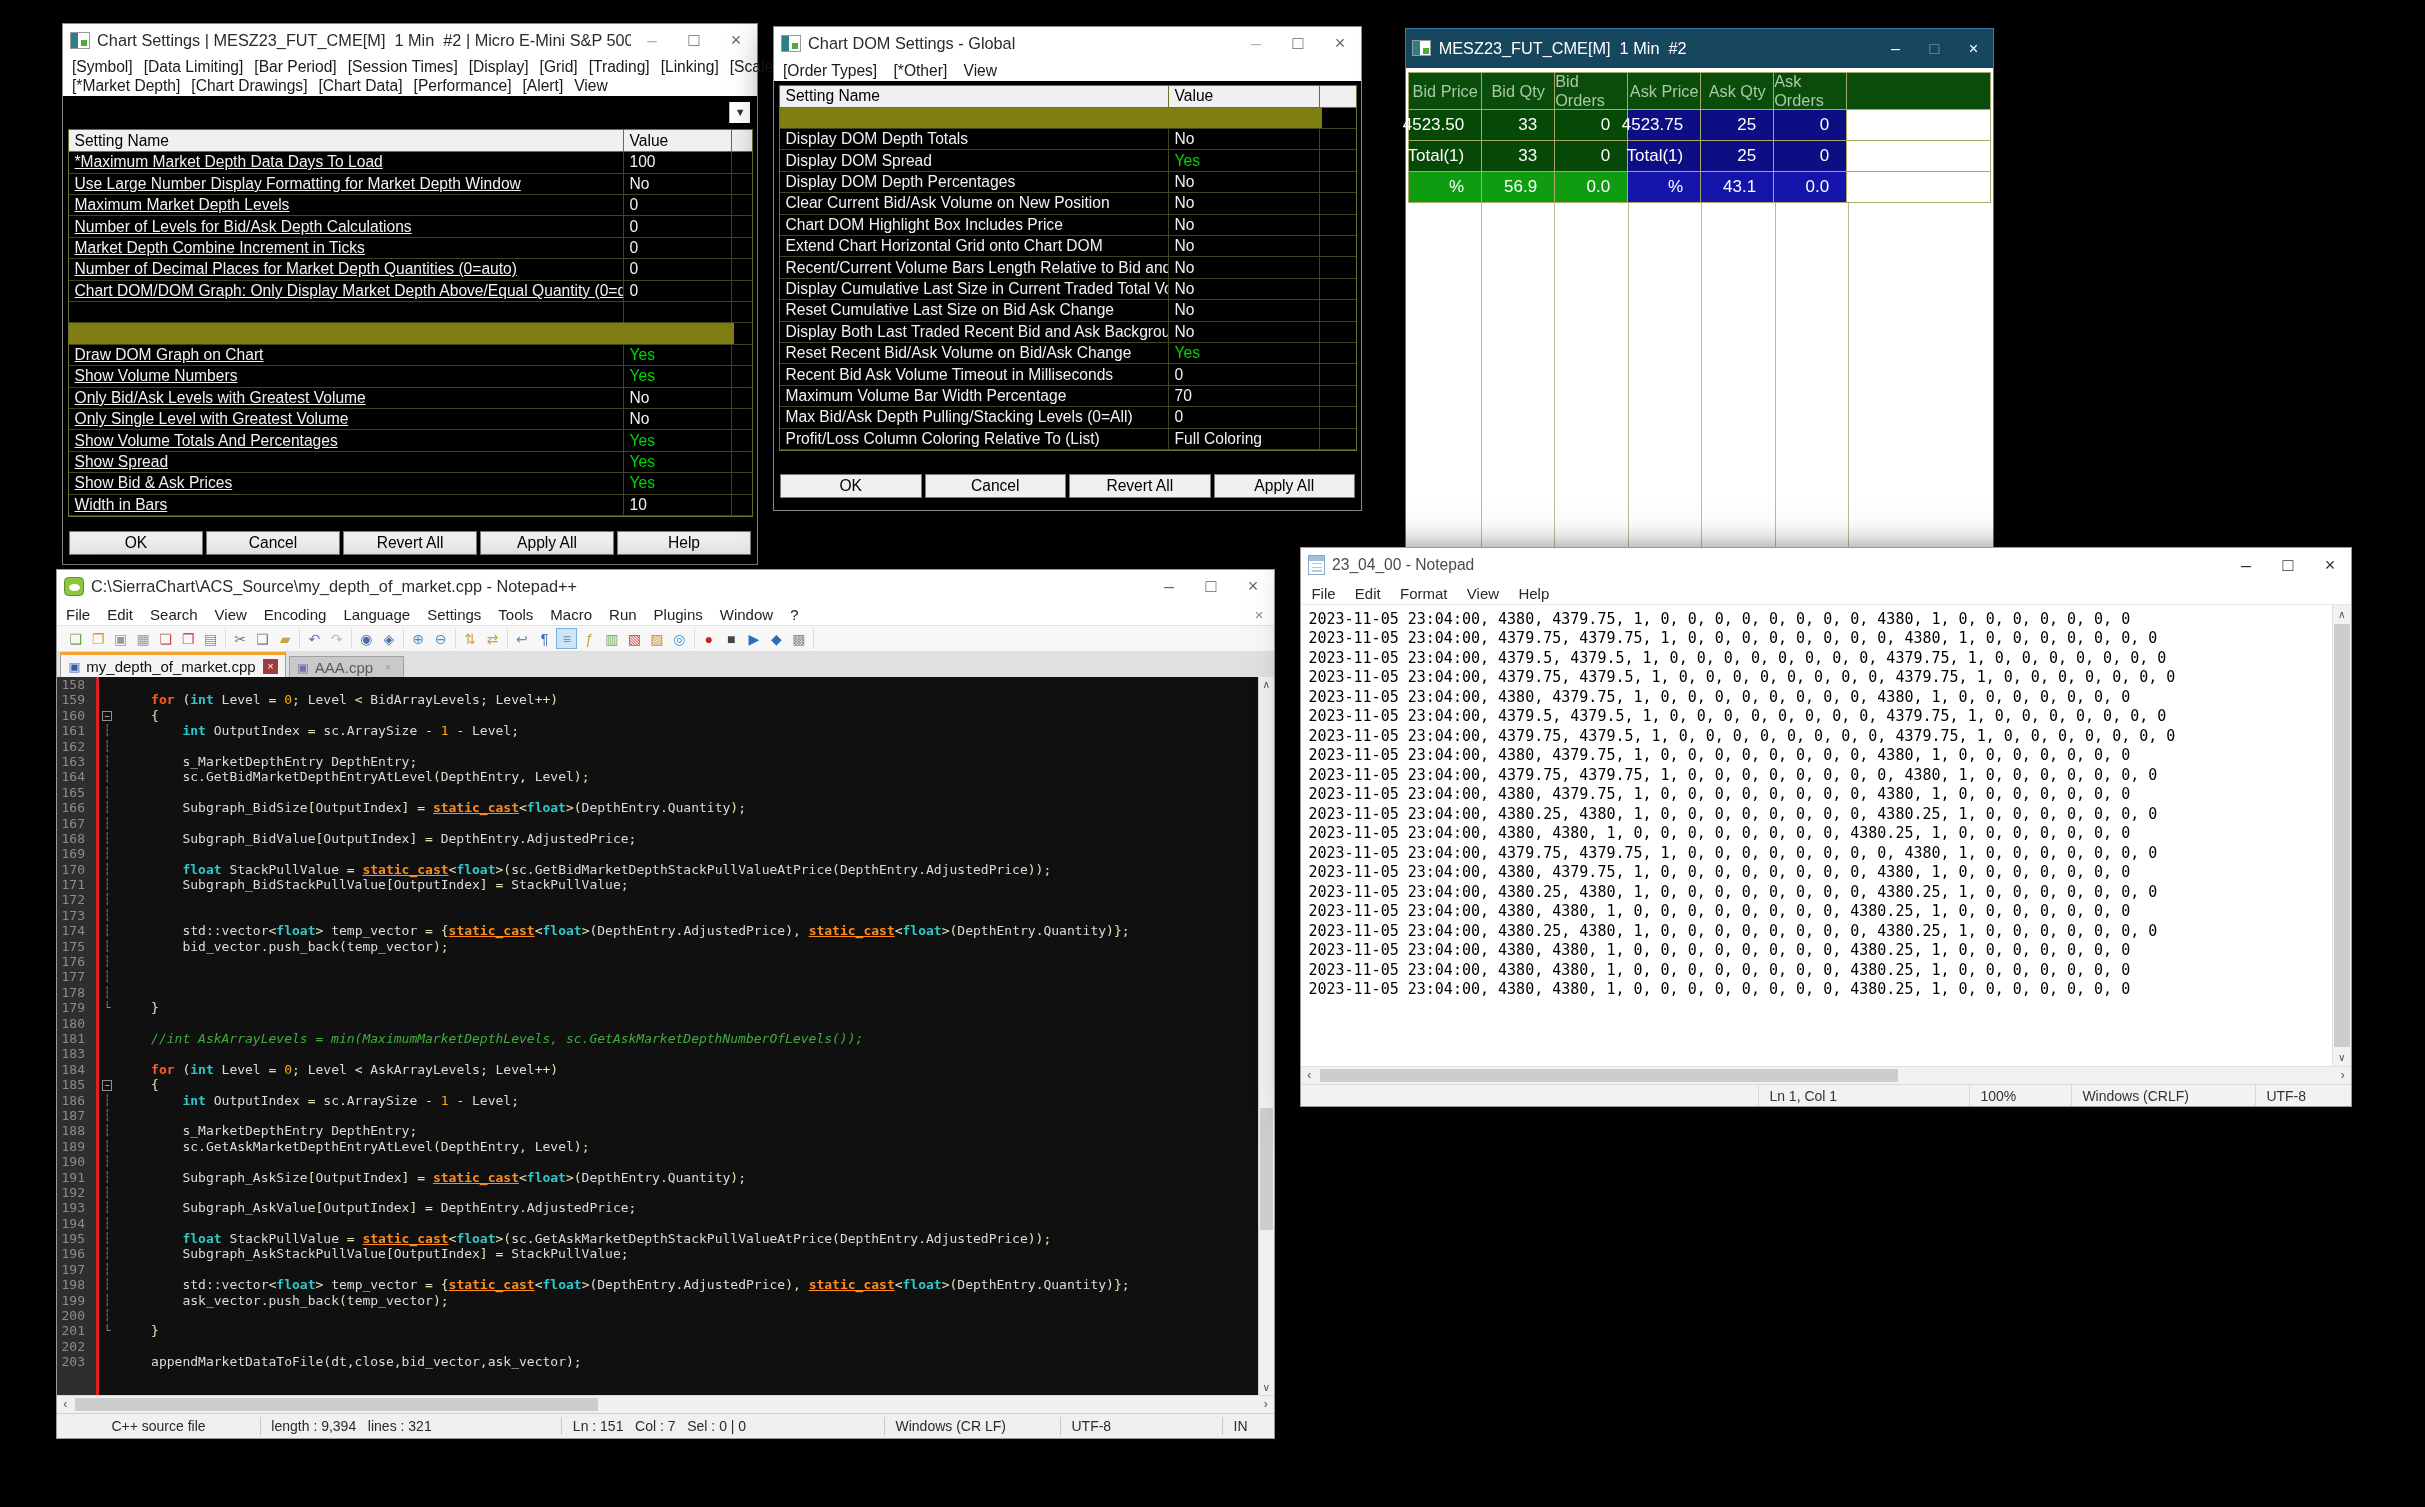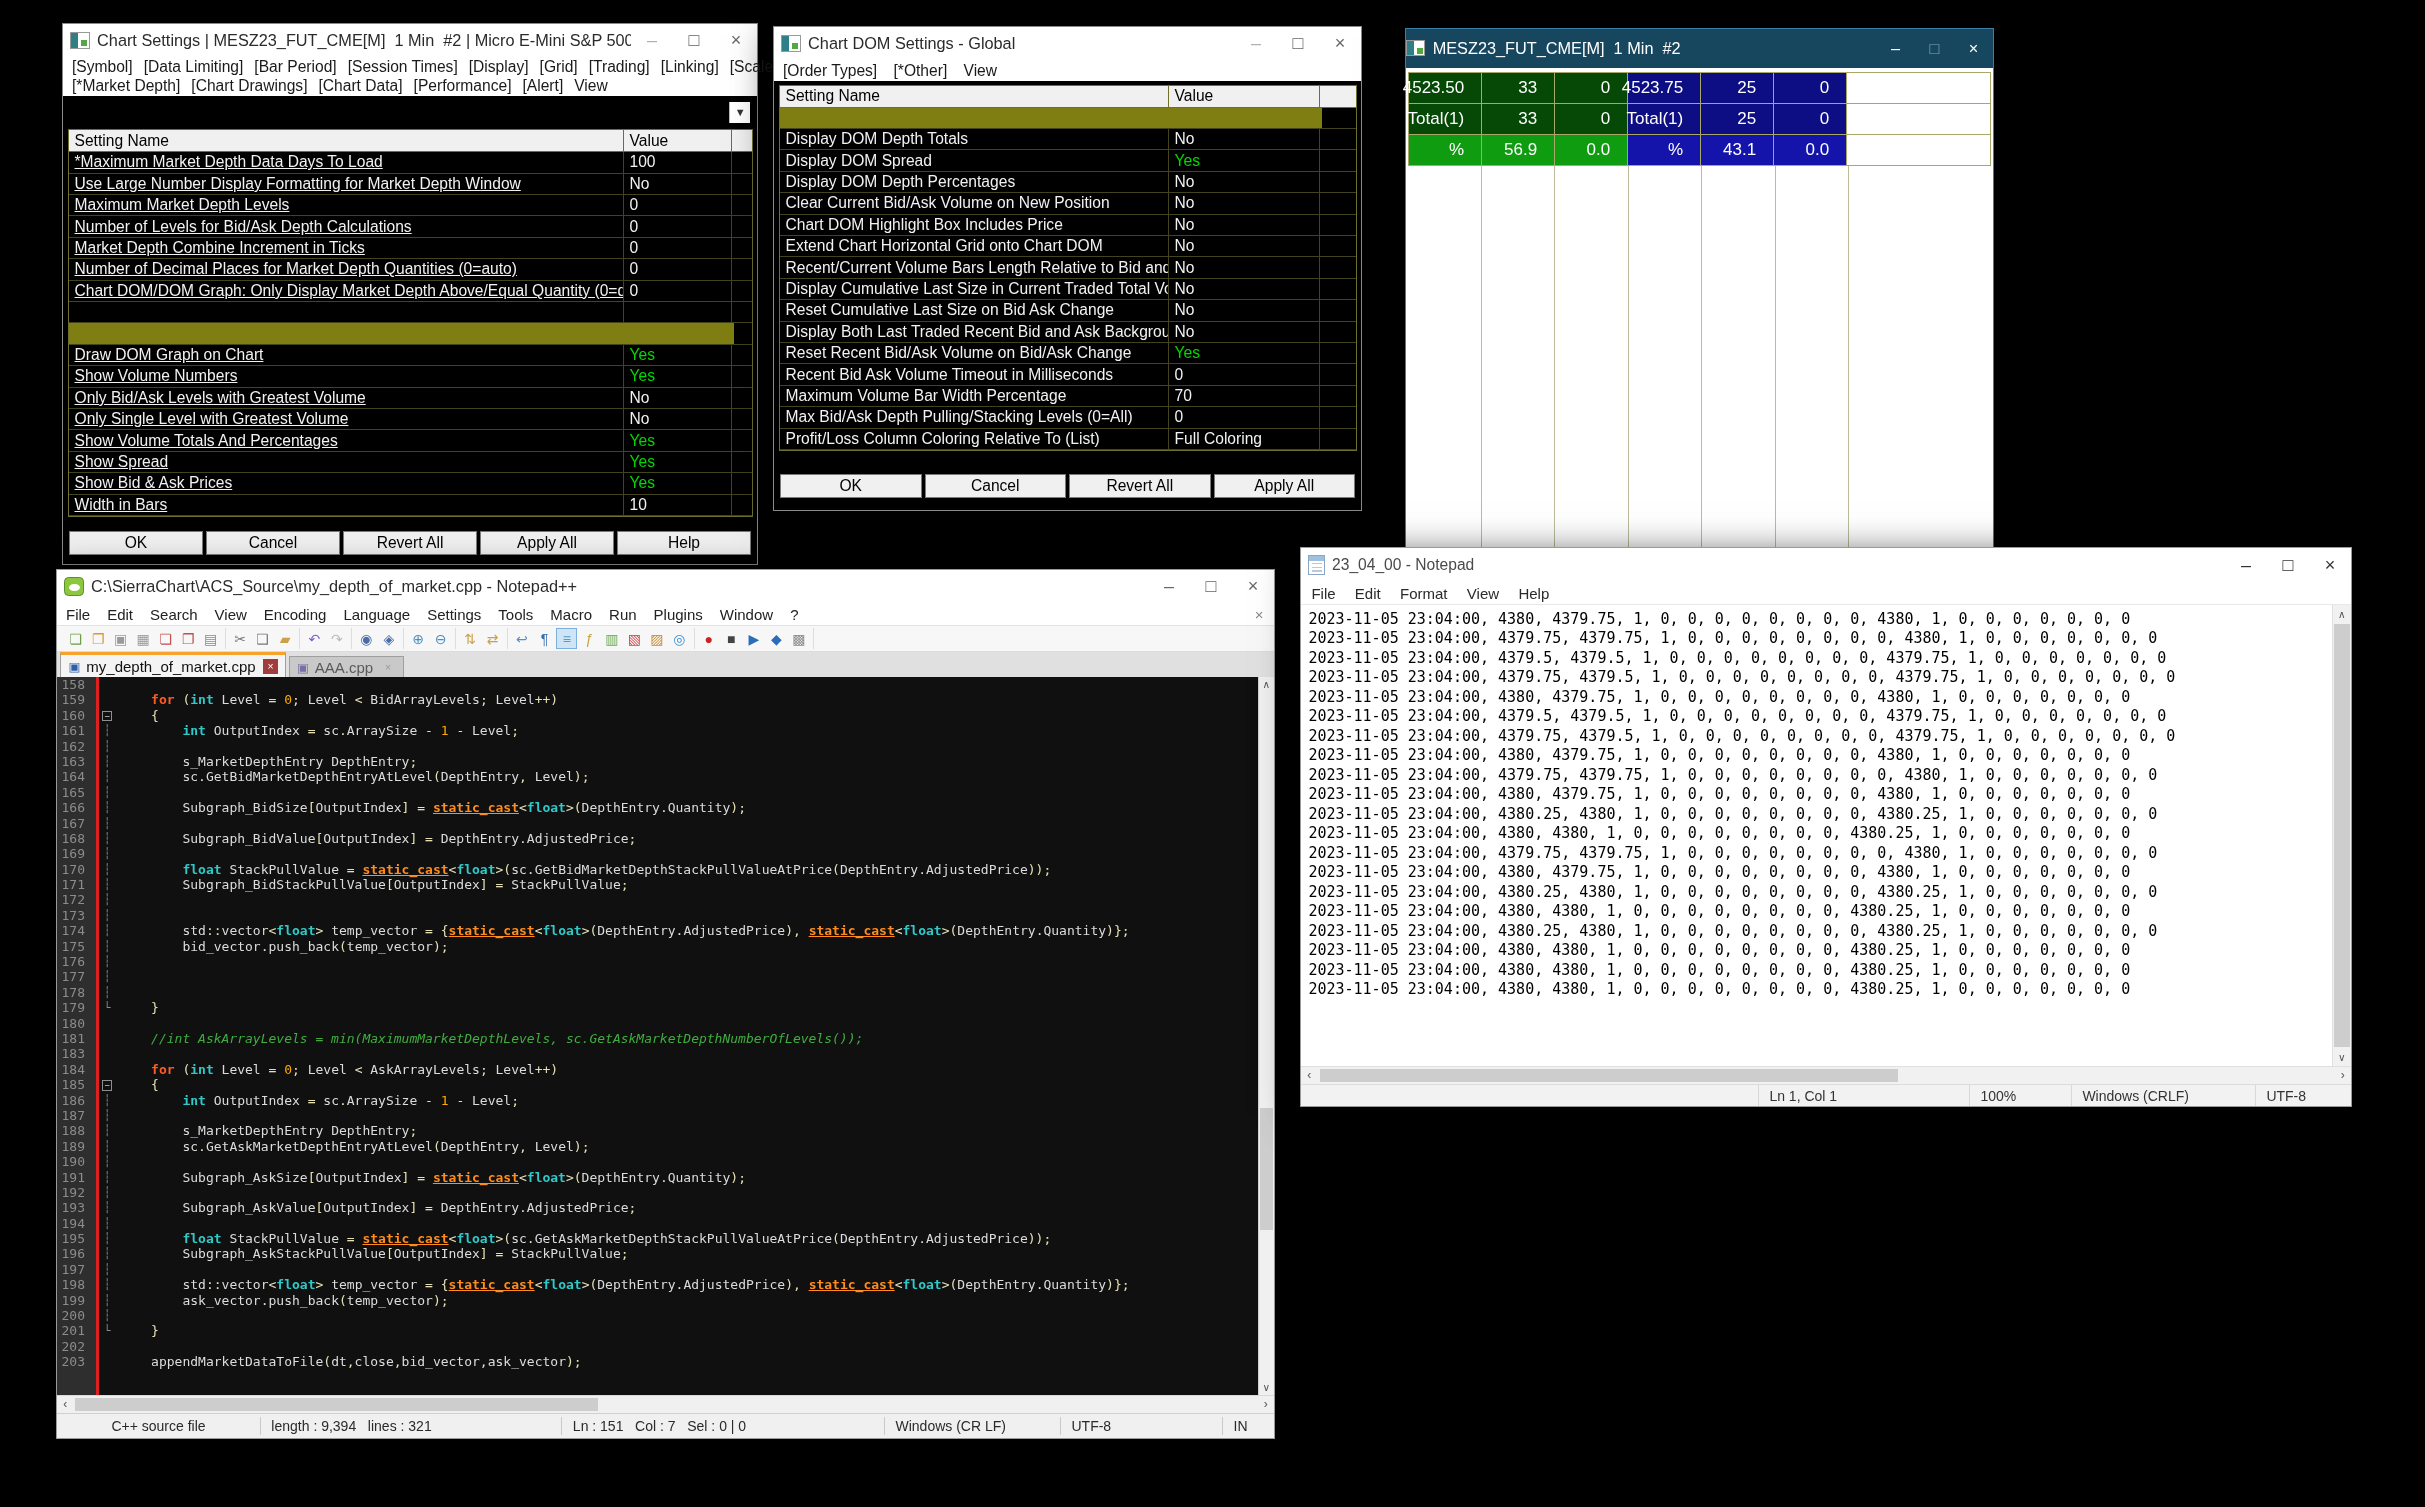--- a/index.html
+++ b/index.html
@@ -56,21 +56,21 @@
   .c-x { flex:1; }
   .srow.sep .c-merged { background:#7e7e12; }
   .w1 .c-merged { width:665px; } .w2 .c-merged { width:542px; }
 
   .btnrow { position:absolute; left:6px; right:6px; display:flex; gap:3px; }
   .w1 .btnrow { bottom:9px; } .w2 .btnrow { bottom:12px; }
   .btn { flex:1; height:24px; background:#f0f0f0; border:0.7px solid #7a7a7a; display:flex; align-items:center; justify-content:center; font-size:15.6px; color:#000; }
 
   
   .w3 { left:1405px; top:27.5px; width:589px; height:649px; background:#fff; border:0.7px solid #3e7ea6; }
-  .w3 .titlebar { height:39px; background:#17465f; padding-left:0; }
+  .w3 .titlebar { height:39px; background:#17465f; padding-left:6px; }
   .w3 .title-text { color:#fff; }
   .w3 .cap { color:#fff; width:39px; font-size:16.3px; }
   .w3 .cap.max { color:#86a7bd; }
   .dom-body { position:absolute; top:39px; left:0; right:0; bottom:0; background:#fff; padding-top:4.5px; }
   .dom-table { margin:0 2.2px; border:0.7px solid #a8a86a; border-bottom:none; }
   .dom-row { display:flex; height:31px; }
   .dom-row.hdr { height:37px; }
   .dcell { width:73px; border-right:0.7px solid #a8a86a; border-bottom:0.7px solid #a8a86a; display:flex; align-items:center; justify-content:flex-end; padding-right:17px; font-size:17px; color:#fff; }
   .dcell.dhead { background:#0a4d0a; color:#a9c9a9; justify-content:center; padding-right:0; font-size:16.3px; }
   .dfill { flex:1; border-bottom:0.7px solid #a8a86a; }
@@ -395,20 +395,29 @@
     <span class="sierra-icon"></span>
     <span class="title-text">MESZ23_FUT_CME[M]  1 Min  #2</span>
     <span class="caps">
       <span class="cap">–</span>
       <span class="cap max">□</span>
       <span class="cap">×</span>
     </span>
   </div>
   <div class="dom-body">
     <div class="dom-table">
+      <div class="dom-row hdr" id="dom-header">
+          <div class="dcell dhead">Bid Price</div>
+          <div class="dcell dhead">Bid Qty</div>
+          <div class="dcell dhead">Bid Orders</div>
+          <div class="dcell dhead">Ask Price</div>
+          <div class="dcell dhead">Ask Qty</div>
+          <div class="dcell dhead">Ask Orders</div>
+          <div class="dfill dhead"></div>
+        </div>
       <div id="dom-rows">
           <div class="dom-row">
             <div class="dcell bid">4523.50</div>
             <div class="dcell bid">33</div>
             <div class="dcell bid">0</div>
             <div class="dcell ask">4523.75</div>
             <div class="dcell ask">25</div>
             <div class="dcell ask">0</div>
             <div class="dfill"></div>
           </div>

